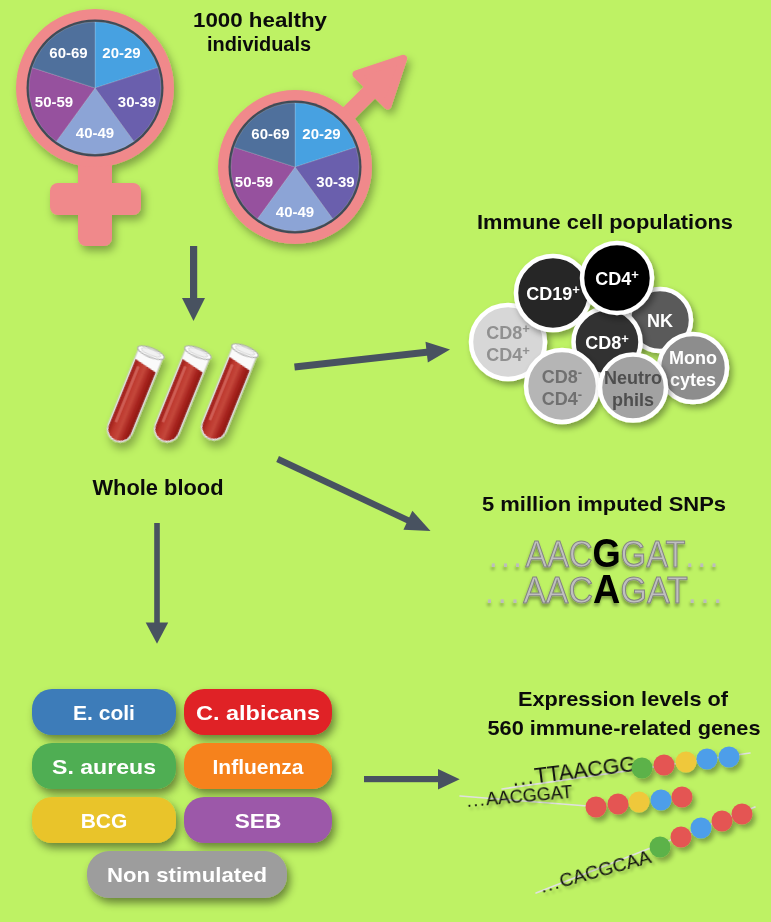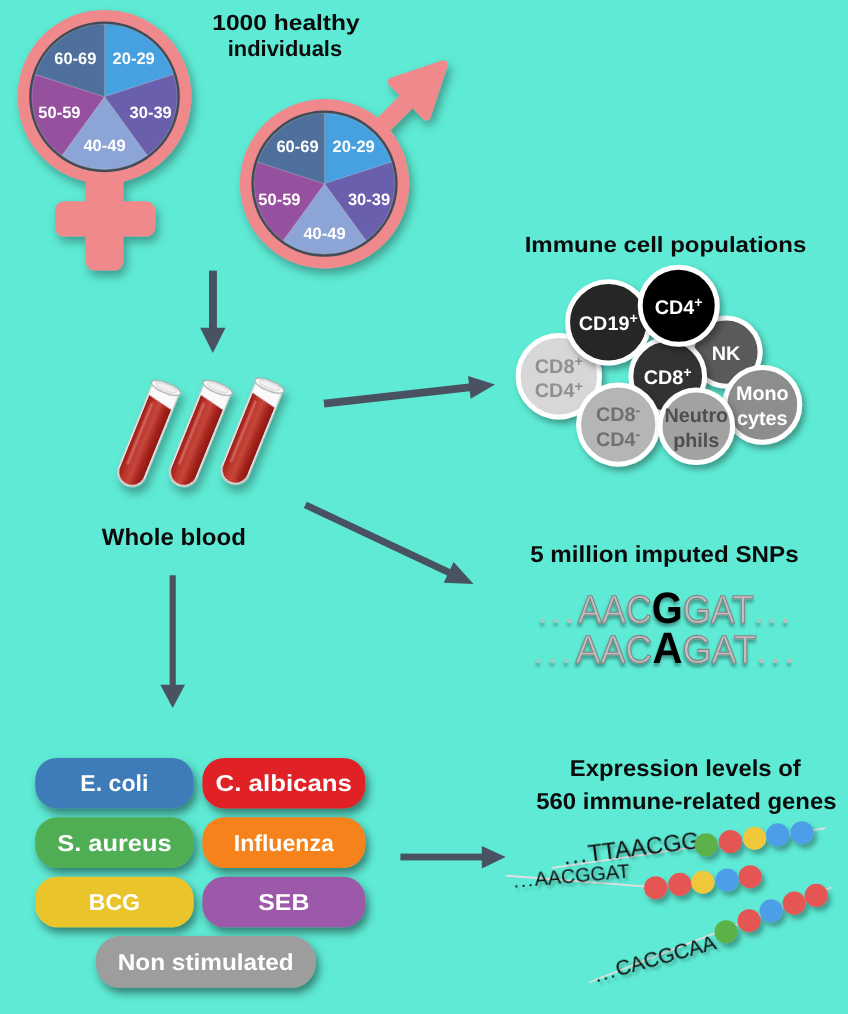--- a/index.html
+++ b/index.html
@@ -1,16 +1,16 @@
 <!DOCTYPE html>
 <html><head>
 <meta charset="utf-8">
 <style>
   html,body{margin:0;padding:0;background:#ffffff;}
-  .stage{position:relative;width:771px;height:922px;background:#5eead4;overflow:hidden;}
+  .stage{position:relative;width:771px;height:922px;background:#bef264;overflow:hidden;}
   svg{display:block;}
   text{font-family:"Liberation Sans","DejaVu Sans",sans-serif;}
   .title{font-weight:bold;fill:#0b0b0b;}
   .pie-label{font-weight:bold;fill:#ffffff;font-size:15px;}
   .cell-label{font-weight:bold;font-size:18px;}
   .pill-label{font-weight:bold;fill:#ffffff;font-size:21px;}
   .snp-gray{font-weight:normal;font-size:36px;fill:#BFBFBF;stroke:#828282;stroke-width:1px;}
   .snp-dots{font-weight:normal;font-size:34px;fill:#BDBDBD;letter-spacing:4px;}
   .snp-black{font-weight:bold;font-size:40px;fill:#000000;}
   .seq-text{fill:#111111;}

